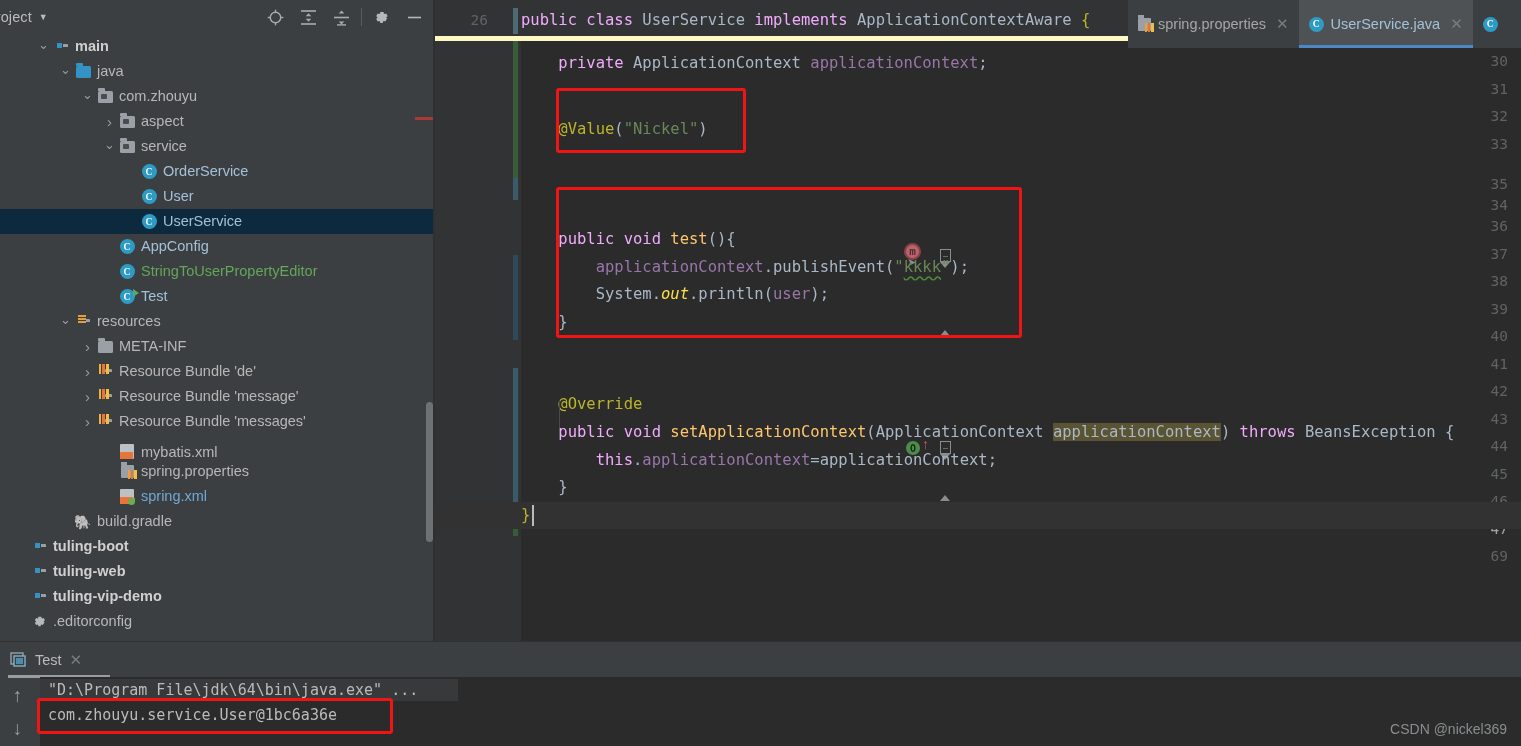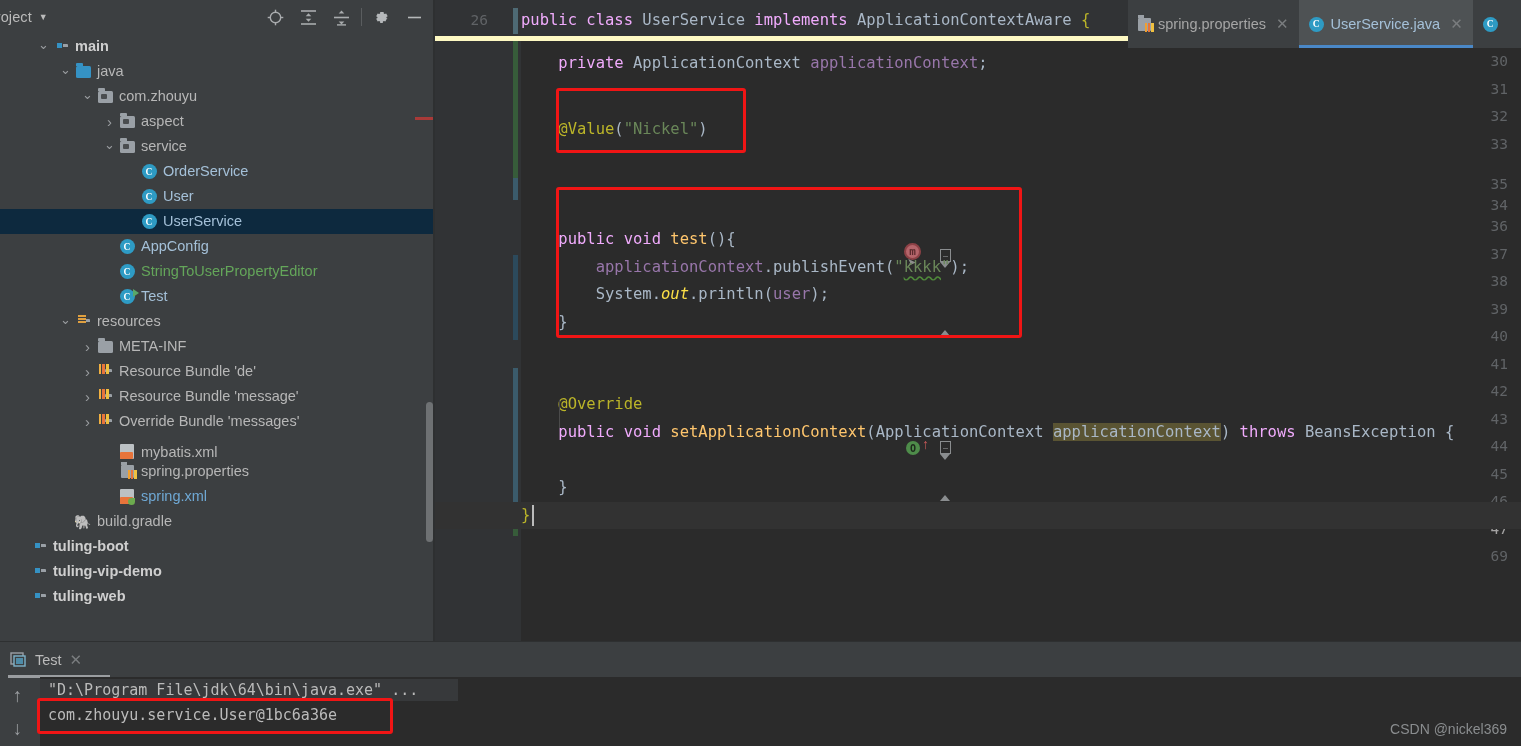--- a/index.html
+++ b/index.html
@@ -376,21 +376,21 @@
           <span class="ico" style="position: relative;">
             <span style="position:relative;display:inline-block;"><span class="ic-folder"></span><span style="position:absolute;right:-4px;bottom:-2px;width:10px;height:10px;background:linear-gradient(to right,#f0b040 0 2px,transparent 2px 3px,#e8743b 3px 6px,transparent 6px 7px,#f0c040 7px 10px);"></span></span>
           </span>
           <span class="lbl c-grey">Resource Bundle 'message'</span>
         </div>
         <div class="trow" style="padding-left: 80px;">
           <span class="arrow" style="font-size: 15px;">›</span>
           <span class="ico" style="position: relative;">
             <span style="position:relative;display:inline-block;"><span class="ic-folder"></span><span style="position:absolute;right:-4px;bottom:-2px;width:10px;height:10px;background:linear-gradient(to right,#f0b040 0 2px,transparent 2px 3px,#e8743b 3px 6px,transparent 6px 7px,#f0c040 7px 10px);"></span></span>
           </span>
-          <span class="lbl c-grey">Override Bundle 'messages'</span>
+          <span class="lbl c-grey">Resource Bundle 'messages'</span>
         </div>
         <div class="trow" style="padding-left: 102px; align-items: flex-end;">
           <span class="arrow"></span>
           <span class="ico" style="position: relative;">
             <span class="ic-xml"></span>
           </span>
           <span class="lbl c-grey">mybatis.xml</span>
         </div>
         <div class="trow" style="padding-left: 102px;">
           <span class="arrow"></span>
@@ -418,28 +418,38 @@
           <span class="ico" style="position: relative;">
             <span style="position:relative;display:inline-block;"><span class="ic-folder"></span><span class="badge-sq"></span></span>
           </span>
           <span class="lbl bold">tuling-boot</span>
         </div>
         <div class="trow" style="padding-left: 14px;">
           <span class="arrow"></span>
           <span class="ico" style="position: relative;">
             <span style="position:relative;display:inline-block;"><span class="ic-folder"></span><span class="badge-sq"></span></span>
           </span>
+          <span class="lbl bold">tuling-web</span>
+        </div>
+        <div class="trow" style="padding-left: 14px;">
+          <span class="arrow"></span>
+          <span class="ico" style="position: relative;">
+            <span style="position:relative;display:inline-block;"><span class="ic-folder"></span><span class="badge-sq"></span></span>
+          </span>
           <span class="lbl bold">tuling-vip-demo</span>
         </div>
         <div class="trow" style="padding-left: 14px;">
           <span class="arrow"></span>
           <span class="ico" style="position: relative;">
-            <span style="position:relative;display:inline-block;"><span class="ic-folder"></span><span class="badge-sq"></span></span>
-          </span>
-          <span class="lbl bold">tuling-web</span>
+            <svg width="15" height="15" viewBox="0 0 20 20">
+              <path fill="#b5b8ba" d="M10 6.4a3.6 3.6 0 100 7.2 3.6 3.6 0 000-7.2zm0 5.4a1.8 1.8 0 110-3.6 1.8 1.8 0 010 3.6z"></path>
+              <path fill="#b5b8ba" d="M17.3 11.6l-1.5-.9a6 6 0 000-1.4l1.5-.9-1.8-3.1-1.6.7a6 6 0 00-1.2-.7l-.2-1.7H8.5l-.2 1.7c-.4.2-.8.4-1.2.7l-1.6-.7-1.8 3.1 1.5.9a6 6 0 000 1.4l-1.5.9 1.8 3.1 1.6-.7c.4.3.8.5 1.2.7l.2 1.7h3l.2-1.7c.4-.2.8-.4 1.2-.7l1.6.7 1.8-3.1z"></path>
+            </svg>
+          </span>
+          <span class="lbl c-grey">.editorconfig</span>
         </div>
       </div>
 
     <div id="err-stripe-proj"></div>
     <div id="project-scroll-track">
       <div id="project-scroll-thumb"></div>
     </div>
   </div>
   <div id="panel-divider-v"></div>
 
@@ -506,20 +516,21 @@
 
       <div class="cline" style="top:75px;"><span class="ann">    @Value</span><span class="pun">(</span><span class="str">"Nickel"</span><span class="pun">)</span></div>
 
       <div class="cline" style="top:185px;"><span class="k">    public </span><span class="k">void </span><span class="mth">test</span><span class="pun">(){</span></div>
       <div class="cline" style="top:213px;"><span class="fld">        applicationContext</span><span class="pun">.</span><span class="typ">publishEvent</span><span class="pun">(</span><span class="str">"</span><span class="typo">kkkk</span><span class="str">"</span><span class="pun">);</span></div>
       <div class="cline" style="top:240px;"><span class="typ">        System</span><span class="pun">.</span><span class="ital">out</span><span class="pun">.</span><span class="typ">println</span><span class="pun">(</span><span class="fld">user</span><span class="pun">);</span></div>
       <div class="cline" style="top:268px;"><span class="pun">    }</span></div>
 
       <div class="cline" style="top:350px;"><span class="ann">    @Override</span></div>
       <div class="cline" style="top:378px;"><span class="k">    public </span><span class="k">void </span><span class="mth">setApplicationContext</span><span class="pun">(</span><span class="cls">ApplicationContext </span><span class="hl-param cls">applicationContext</span><span class="pun">) </span><span class="k">throws </span><span class="cls">BeansException </span><span class="pun">{</span></div>
+      <div class="cline" style="top:406px;"><span class="k">        this</span><span class="pun">.</span><span class="fld">applicationContext</span><span class="pun">=</span><span class="typ">applicationContext</span><span class="pun">;</span></div>
       <div class="cline" style="top:433px;"><span class="pun">    }</span></div>
       <div class="cline" style="top:461px;"><span class="brc">}</span><span style="color:#bbb;">|</span></div>
     </div>
 
     <div style="position:absolute;left:124px;top:400px;width:1px;height:28px;background:#4b4b4b;"></div>
 
     <div style="position:absolute;left:0;top:502px;width:1086px;height:27px;background:#323232;z-index:0;"></div>
     <div style="position:absolute;left:86px;top:502px;height:27px;line-height:27px;font-family:'DejaVu Sans Mono',monospace;font-size:15.5px;z-index:1;color:#bbb529;">}</div>
     <div style="position:absolute;left:97px;top:505px;width:2px;height:21px;background:#bbbbbb;z-index:2;"></div>
 

